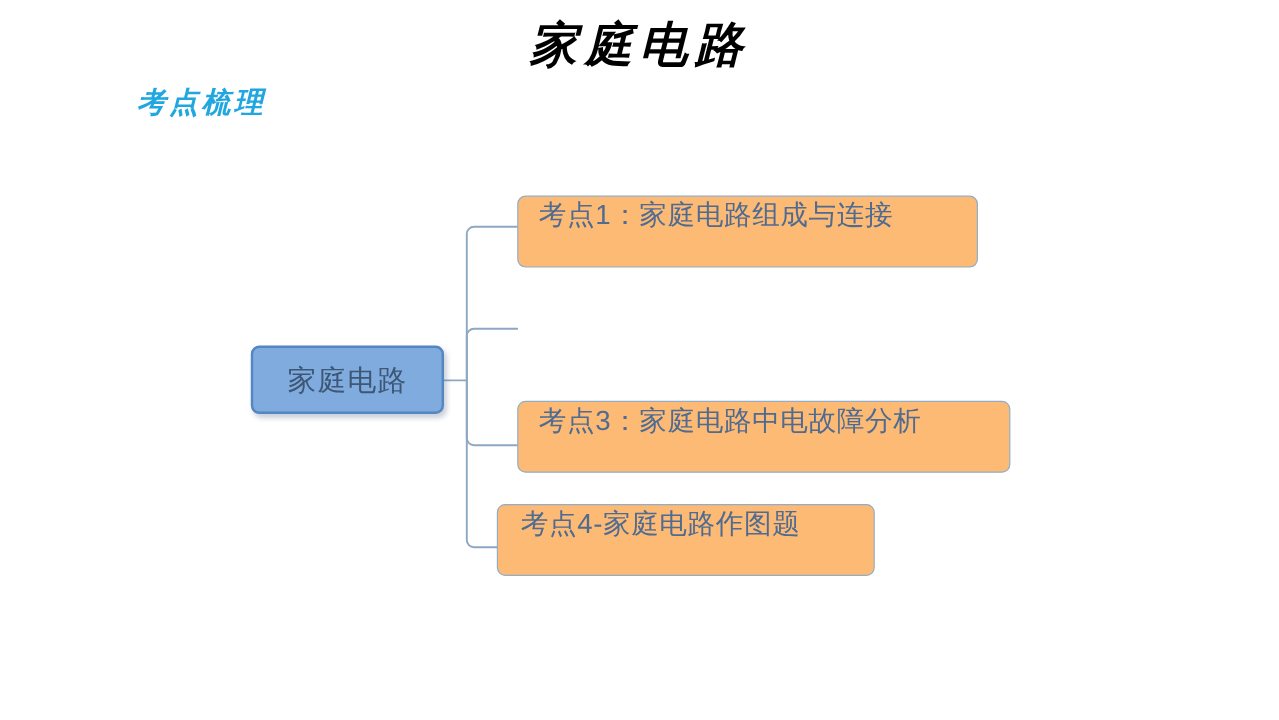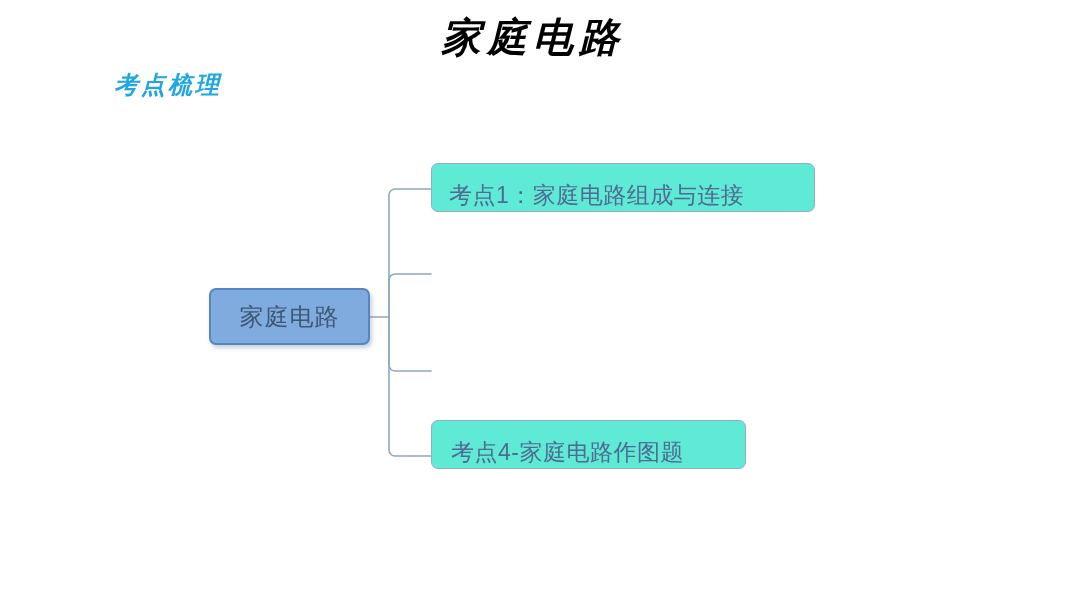--- a/index.html
+++ b/index.html
@@ -87,39 +87,39 @@
   #root-node .node-text {
     font-size: 24px;
     color: #3E5775;
     letter-spacing: 1px;
     white-space: nowrap;
   }
 
   
   .branch-node {
     position: absolute;
-    height: 49px;
+    height: 60px;
     box-sizing: border-box;
-    background: #5eead4;
+    background: #fdba74;
     border: 1.6px solid #93ADC6;
     border-radius: 7px;
     display: flex;
-    align-items: flex-end;
+    align-items: flex-start;
     padding: 0 17px;
   }
   .branch-node .node-text {
     font-size: 23px;
     color: #4F6B91;
     letter-spacing: 0.5px;
     white-space: nowrap;
   }
   .branch-node.n1 { left: 431px; top: 163px; width: 384px; }
   .branch-node.n2 { left: 431px; top: 249px; width: 249px; }
   .branch-node.n3 { left: 431px; top: 334px; width: 411px; }
-  .branch-node.n4 { left: 431px; top: 420px; width: 315px; padding-left: 19px; }
+  .branch-node.n4 { left: 414px; top: 420px; width: 315px; padding-left: 19px; }
 </style>
 </head>
 <body>
 
 <div id="slide">
 
   <div id="slide-title">家庭电路</div>
 
   <div id="section-label">考点梳理</div>
 
@@ -139,19 +139,22 @@
 
     <div id="root-node">
       <span class="node-text">家庭电路</span>
     </div>
 
     <div class="branch-node n1">
       <span class="node-text">考点1：家庭电路组成与连接</span>
     </div>
 
 
+    <div class="branch-node n3">
+      <span class="node-text">考点3：家庭电路中电故障分析</span>
+    </div>
 
     <div class="branch-node n4">
       <span class="node-text">考点4-家庭电路作图题</span>
     </div>
 
   </div>
 </div>
 
 </body></html>

